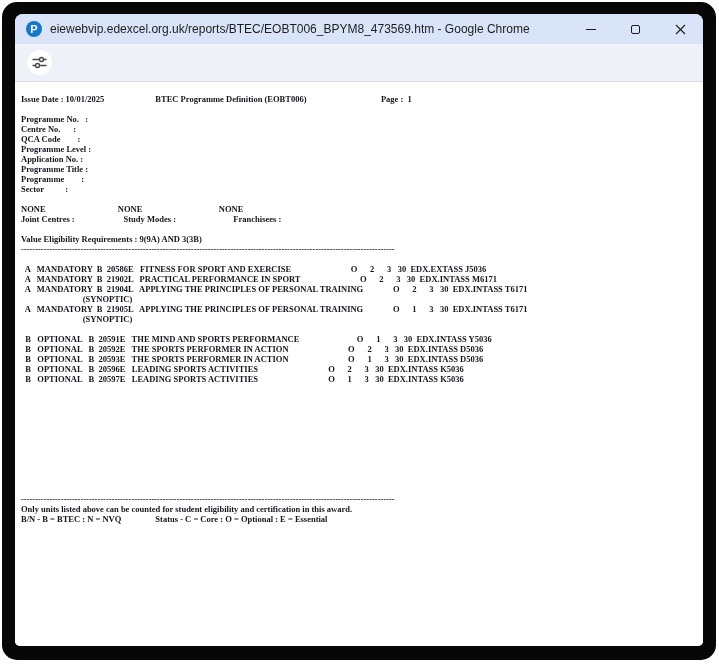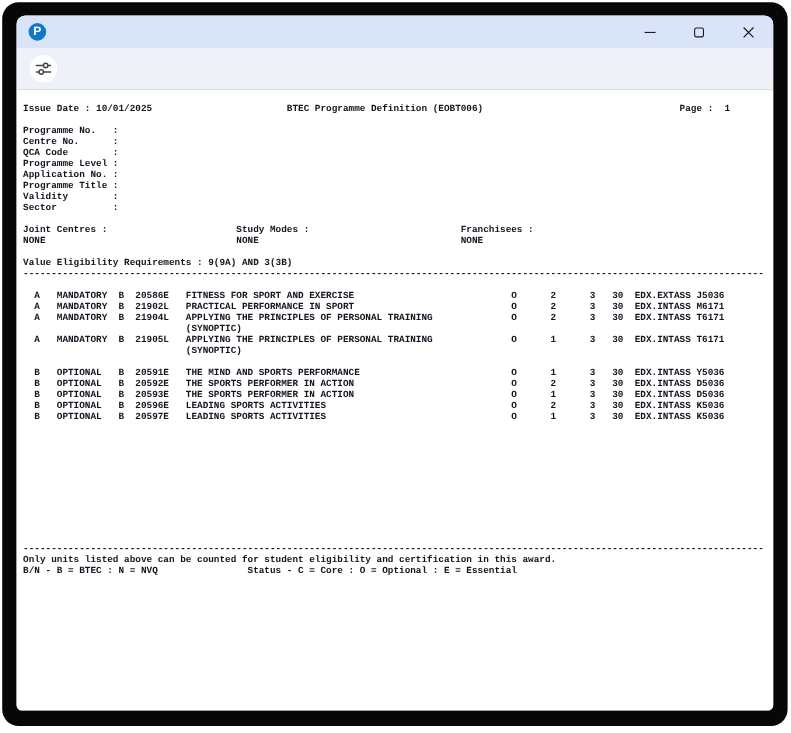--- a/index.html
+++ b/index.html
@@ -29,32 +29,33 @@
 
   
   .urlbar { height:38px; background:#eef1f8; border-bottom:1px solid #d7dbe3;
             display:flex; align-items:center; padding:0 12px; flex:0 0 auto; }
   .tune-chip { width:25px; height:25px; border-radius:50%; background:#ffffff;
                display:flex; align-items:center; justify-content:center; flex:0 0 auto; }
   .url-text { font-size:13px; color:#202124; margin-left:13px; white-space:nowrap; }
 
   
   .content { flex:1 1 auto; background:#ffffff; padding:12px 0 0 6px; overflow:hidden; }
-  .line { white-space:pre; font-family:Liberation Mono, monospace;
+  .line { white-space:pre; font-family:Liberation Serif, serif;
           font-size:8.5px; line-height:10px; height:10px; color:#14161f;
           font-weight:600; }
 </style>
 </head>
 <body>
 
 <div class="frame">
   <div class="window">
 
     <div class="titlebar">
       <div class="favicon">P</div>
+      <div class="win-title">eiewebvip.edexcel.org.uk/reports/BTEC/EOBT006_BPYM8_473569.htm - Google Chrome</div>
       <div class="win-controls">
         <div class="win-btn">
           <div class="glyph-min"></div>
         </div>
         <div class="win-btn">
           <div class="glyph-max"></div>
         </div>
         <div class="win-btn">
           <svg width="11" height="11" viewBox="0 0 11 11">
             <path d="M1 1 L10 10 M10 1 L1 10" stroke="#1c1c1c" stroke-width="1.1" fill="none"></path>
@@ -79,25 +80,25 @@
     <div class="content">
       <div id="report-lines">
           <div class="line">Issue Date : 10/01/2025                        BTEC Programme Definition (EOBT006)                                   Page :  1</div>
           <div class="line"></div>
           <div class="line">Programme No.   : </div>
           <div class="line">Centre No.      : </div>
           <div class="line">QCA Code        : </div>
           <div class="line">Programme Level : </div>
           <div class="line">Application No. : </div>
           <div class="line">Programme Title : </div>
-          <div class="line">Validity        : </div>
+          <div class="line">Programme        : </div>
           <div class="line">Sector          : </div>
           <div class="line"></div>
+          <div class="line">NONE                                  NONE                                    NONE</div>
           <div class="line">Joint Centres :                       Study Modes :                           Franchisees :</div>
-          <div class="line">NONE                                  NONE                                    NONE</div>
           <div class="line"></div>
           <div class="line">Value Eligibility Requirements : 9(9A) AND 3(3B)</div>
           <div class="line">------------------------------------------------------------------------------------------------------------------------------------</div>
           <div class="line"></div>
           <div class="line">  A   MANDATORY  B  20586E   FITNESS FOR SPORT AND EXERCISE                            O      2      3   30  EDX.EXTASS J5036</div>
           <div class="line">  A   MANDATORY  B  21902L   PRACTICAL PERFORMANCE IN SPORT                            O      2      3   30  EDX.INTASS M6171</div>
           <div class="line">  A   MANDATORY  B  21904L   APPLYING THE PRINCIPLES OF PERSONAL TRAINING              O      2      3   30  EDX.INTASS T6171</div>
           <div class="line">                             (SYNOPTIC)</div>
           <div class="line">  A   MANDATORY  B  21905L   APPLYING THE PRINCIPLES OF PERSONAL TRAINING              O      1      3   30  EDX.INTASS T6171</div>
           <div class="line">                             (SYNOPTIC)</div>

